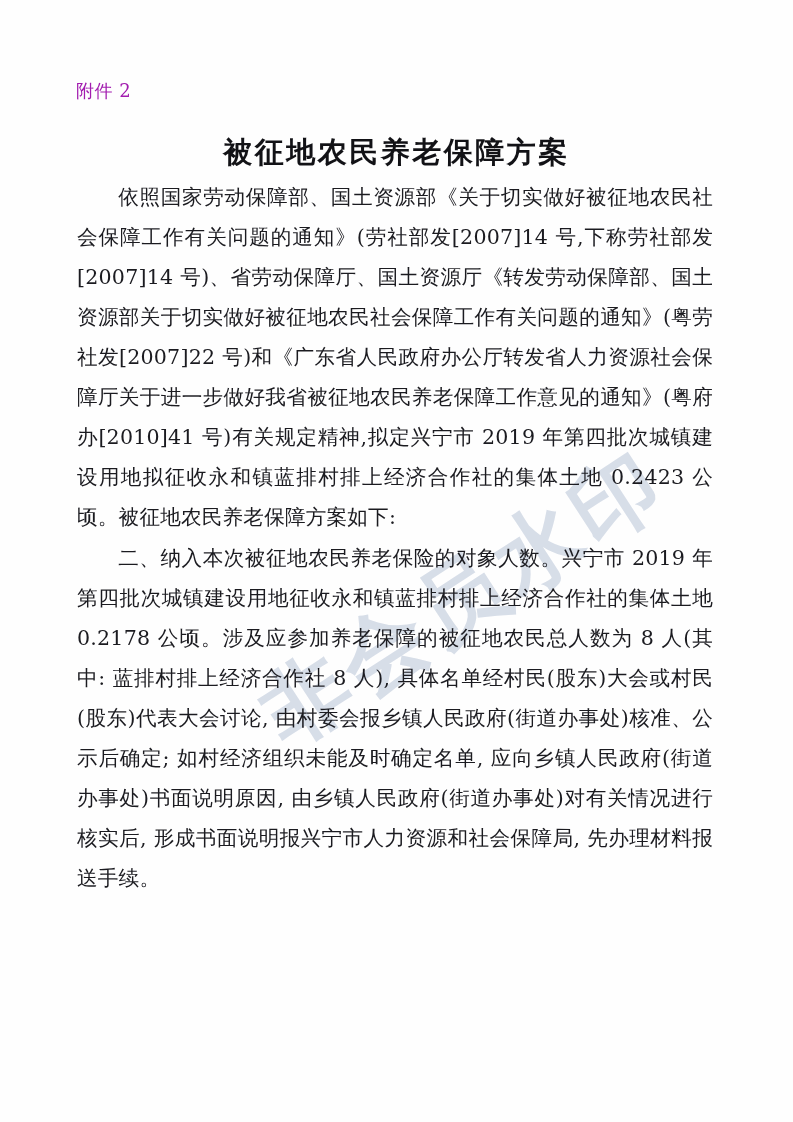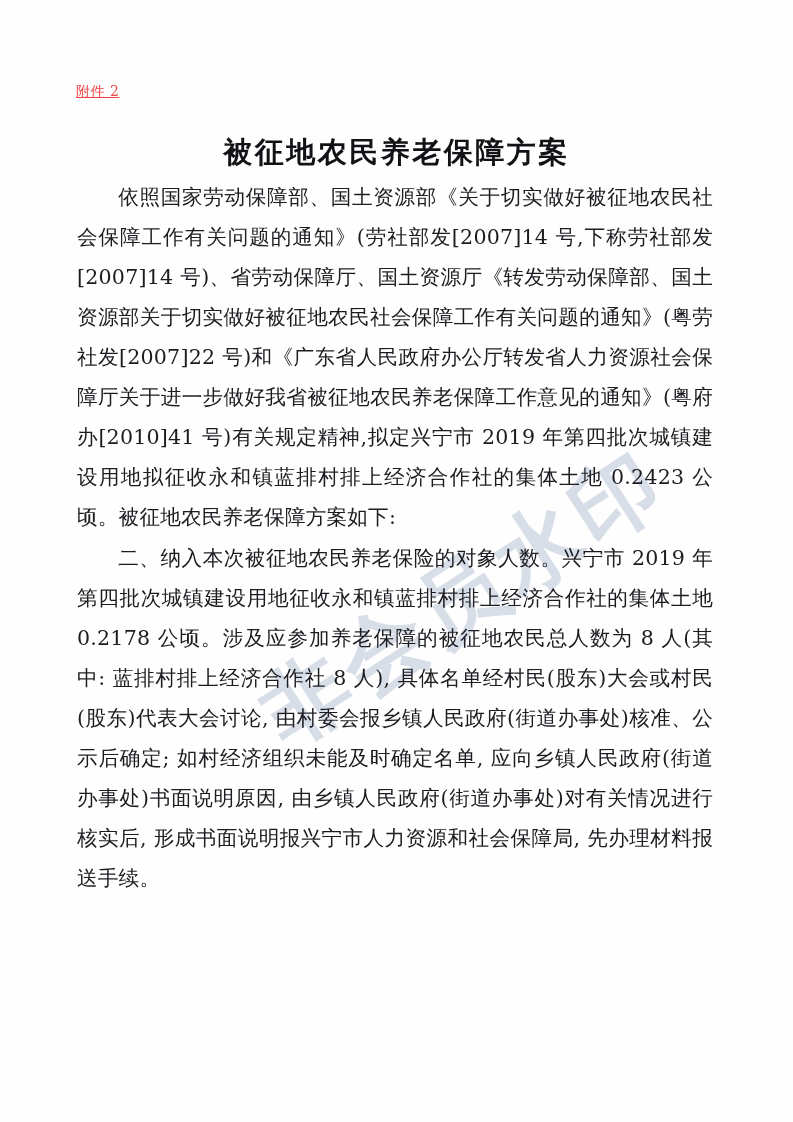--- a/index.html
+++ b/index.html
@@ -45,26 +45,25 @@
     left: 0;
     top: 0;
     width: 793px;
     z-index: 1;
   }
 
   .attachment-label {
     position: absolute;
     left: 76px;
     top: 78px;
-    font-size: 14px;
+    font-size: 18px;
     line-height: 26px;
-    color: #ef4444;
+    color: #a21caf;
     letter-spacing: 0.5px;
     white-space: nowrap;
-    text-decoration: underline;
   }
 
   .doc-title {
     position: absolute;
     left: 0;
     top: 114px;
     width: 793px;
     text-align: center;
     font-family: Liberation Serif, serif;
     font-size: 29px;

